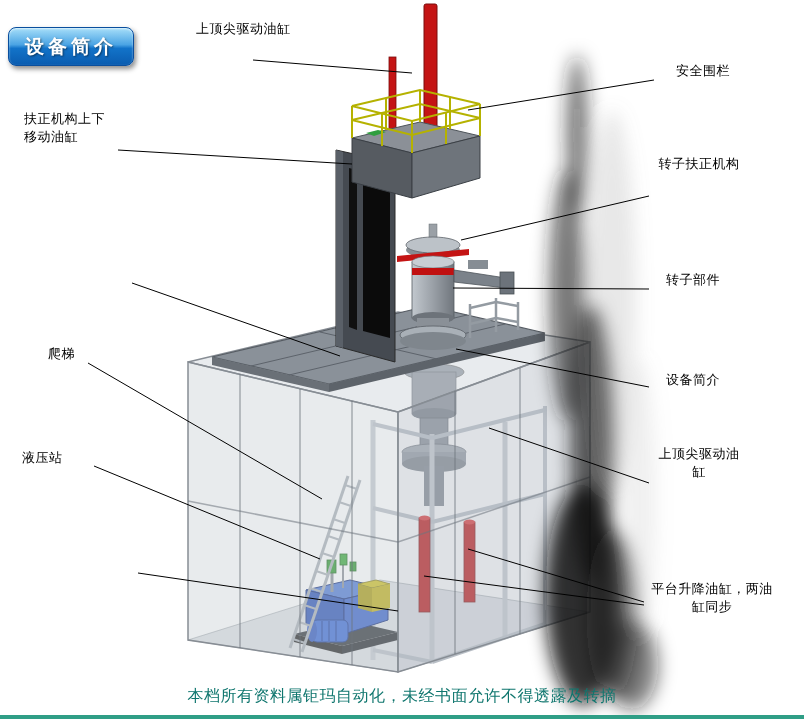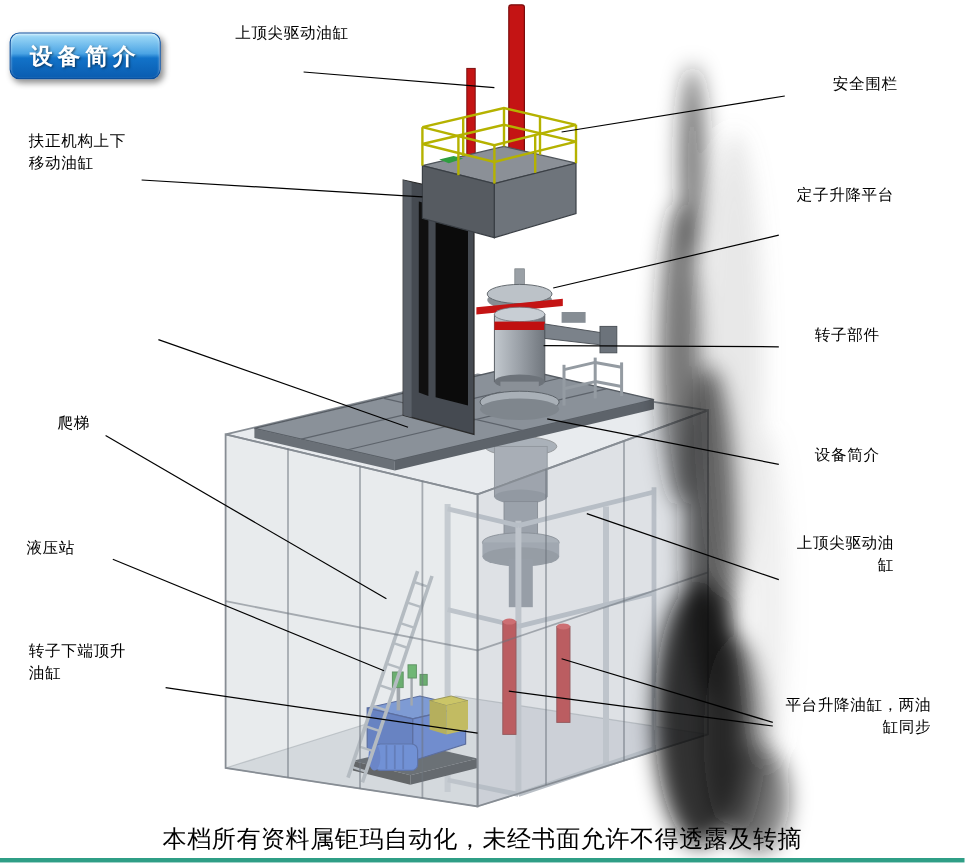--- a/index.html
+++ b/index.html
@@ -5,33 +5,33 @@
   html,body{margin:0;padding:0;background:#fff;}
   .canvas{
     position:relative;width:804px;height:719px;background:#ffffff;overflow:hidden;
     font-family:"DejaVu Sans","Liberation Sans",sans-serif;
   }
   .machine-svg{position:absolute;left:0;top:0;}
   .label{
     position:absolute;font-size:13px;line-height:1.38;color:#000;font-weight:500;
     letter-spacing:0.5px;word-break:break-all;
   }
-  .label.right{text-align:right;}
+  .label.right{text-align:center;}
   .badge{
     position:absolute;left:8px;top:27px;width:124px;height:37px;
     background:linear-gradient(180deg,#a6def9 0%,#4ba4e4 45%,#1273c9 55%,#0a5cb0 100%);
     border:1px solid #0a4f9e;border-radius:8px;
     color:#fff;font-size:19px;font-weight:bold;letter-spacing:4px;
     display:flex;align-items:center;justify-content:center;
     box-shadow:2px 3px 5px rgba(0,0,0,0.45), inset 0 1px 2px rgba(255,255,255,0.65);
     text-shadow:1px 1px 2px rgba(0,0,0,0.5);
   }
   .footer{
     position:absolute;left:0;right:0;top:686px;text-align:center;
-    font-size:20px;color:#000000;font-weight:500;letter-spacing:0.5px;
+    font-size:16px;color:#0f766e;font-weight:500;letter-spacing:0.5px;
   }
   .bottom-line{
     position:absolute;left:0;right:0;bottom:0;height:4px;background:#2f9e86;
   }
 </style>
 </head>
 <body>
 
 <div class="canvas">
 
@@ -231,24 +231,23 @@
       <line x1="644" y1="602" x2="468" y2="549"></line>
       <line x1="644" y1="605" x2="424" y2="576"></line>
     </g>
   </svg>
 
   <div class="badge">设备简介</div>
 
   <div class="label" style="left:196px;top:20px;width:110px">上顶尖驱动油缸</div>
   <div class="label right" style="left:658px;top:62px;width:90px">安全围栏</div>
   <div class="label" style="left:24px;top:110px;width:92px">扶正机构上下移动油缸</div>
-  <div class="label right" style="left:653px;top:155px;width:92px">定子升降平台</div>
+  <div class="label right" style="left:653px;top:155px;width:92px">转子扶正机构</div>
   <div class="label right" style="left:653px;top:271px;width:80px">转子部件</div>
   <div class="label" style="left:48px;top:345px;width:60px">爬梯</div>
   <div class="label right" style="left:653px;top:371px;width:80px">设备简介</div>
   <div class="label" style="left:22px;top:449px;width:70px">液压站</div>
   <div class="label right" style="left:653px;top:445px;width:92px">上顶尖驱动油缸</div>
-  <div class="label" style="left:24px;top:535px;width:92px">转子下端顶升油缸</div>
   <div class="label right" style="left:648px;top:580px;width:128px">平台升降油缸，两油缸同步</div>
 
   <div class="footer">本档所有资料属钜玛自动化，未经书面允许不得透露及转摘</div>
   <div class="bottom-line"></div>
 </div>
 
 </body></html>

